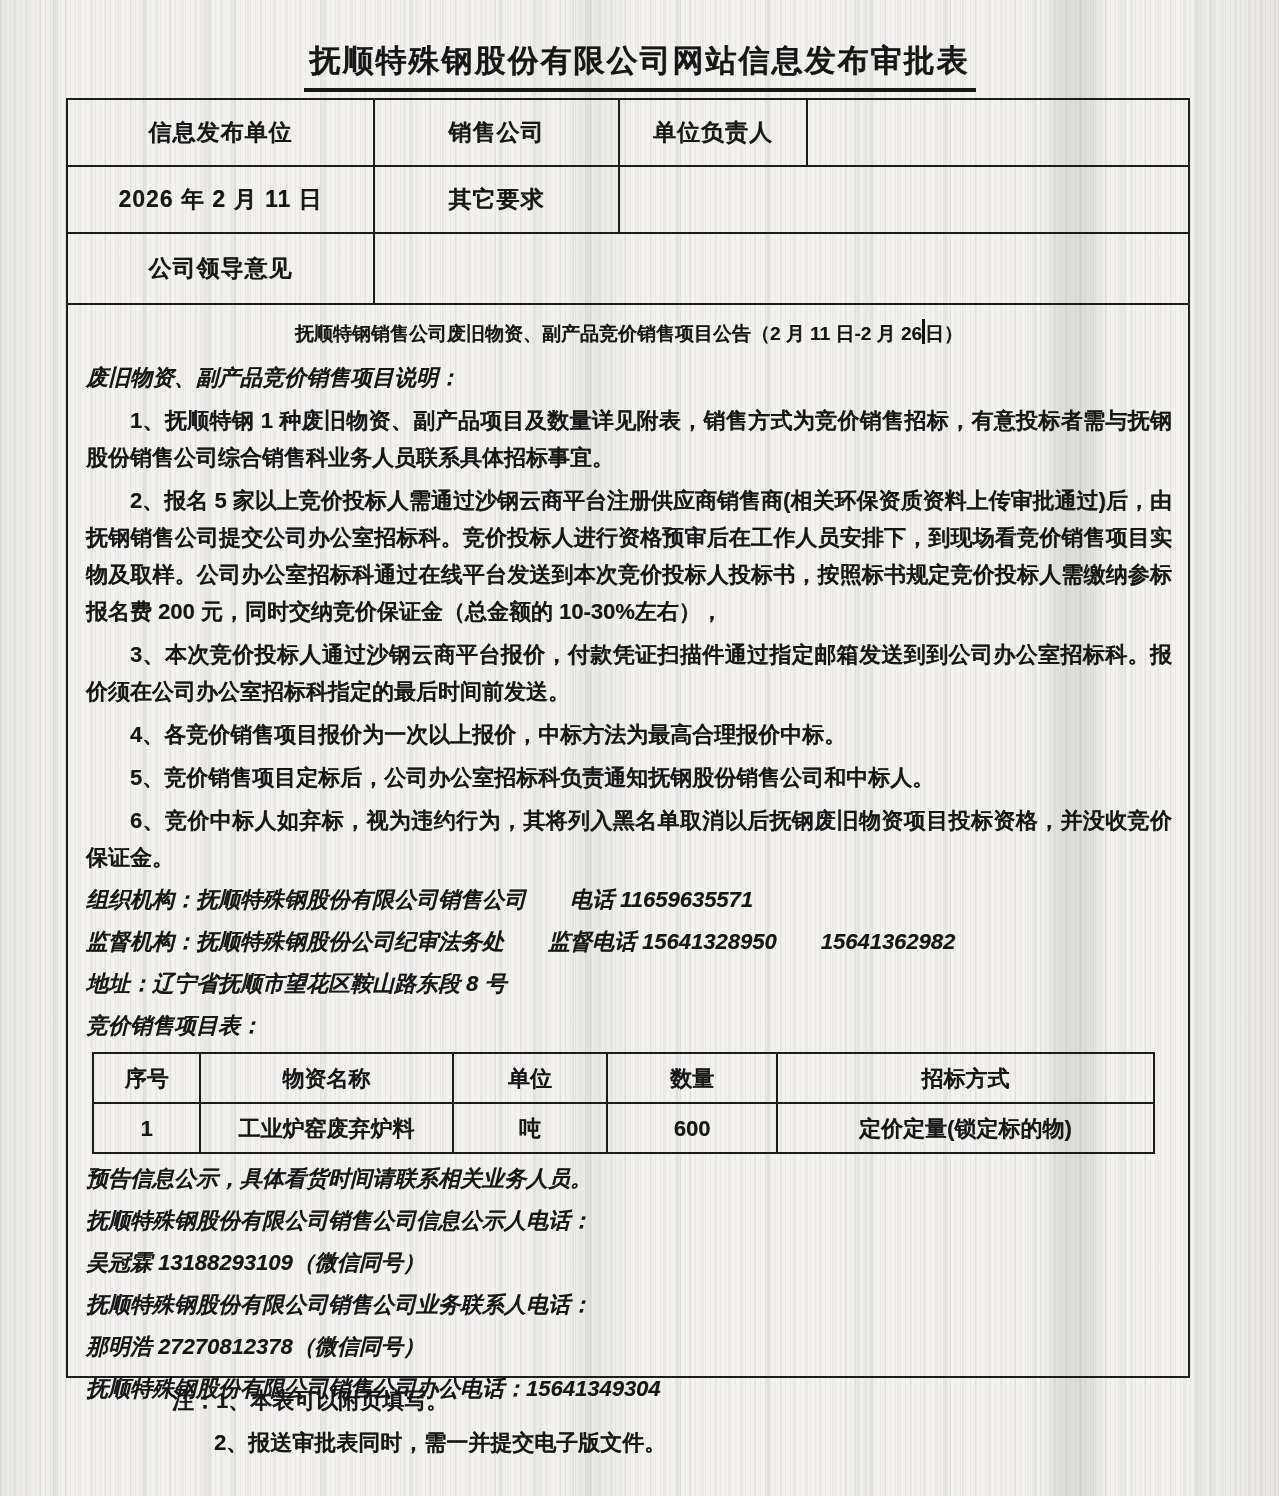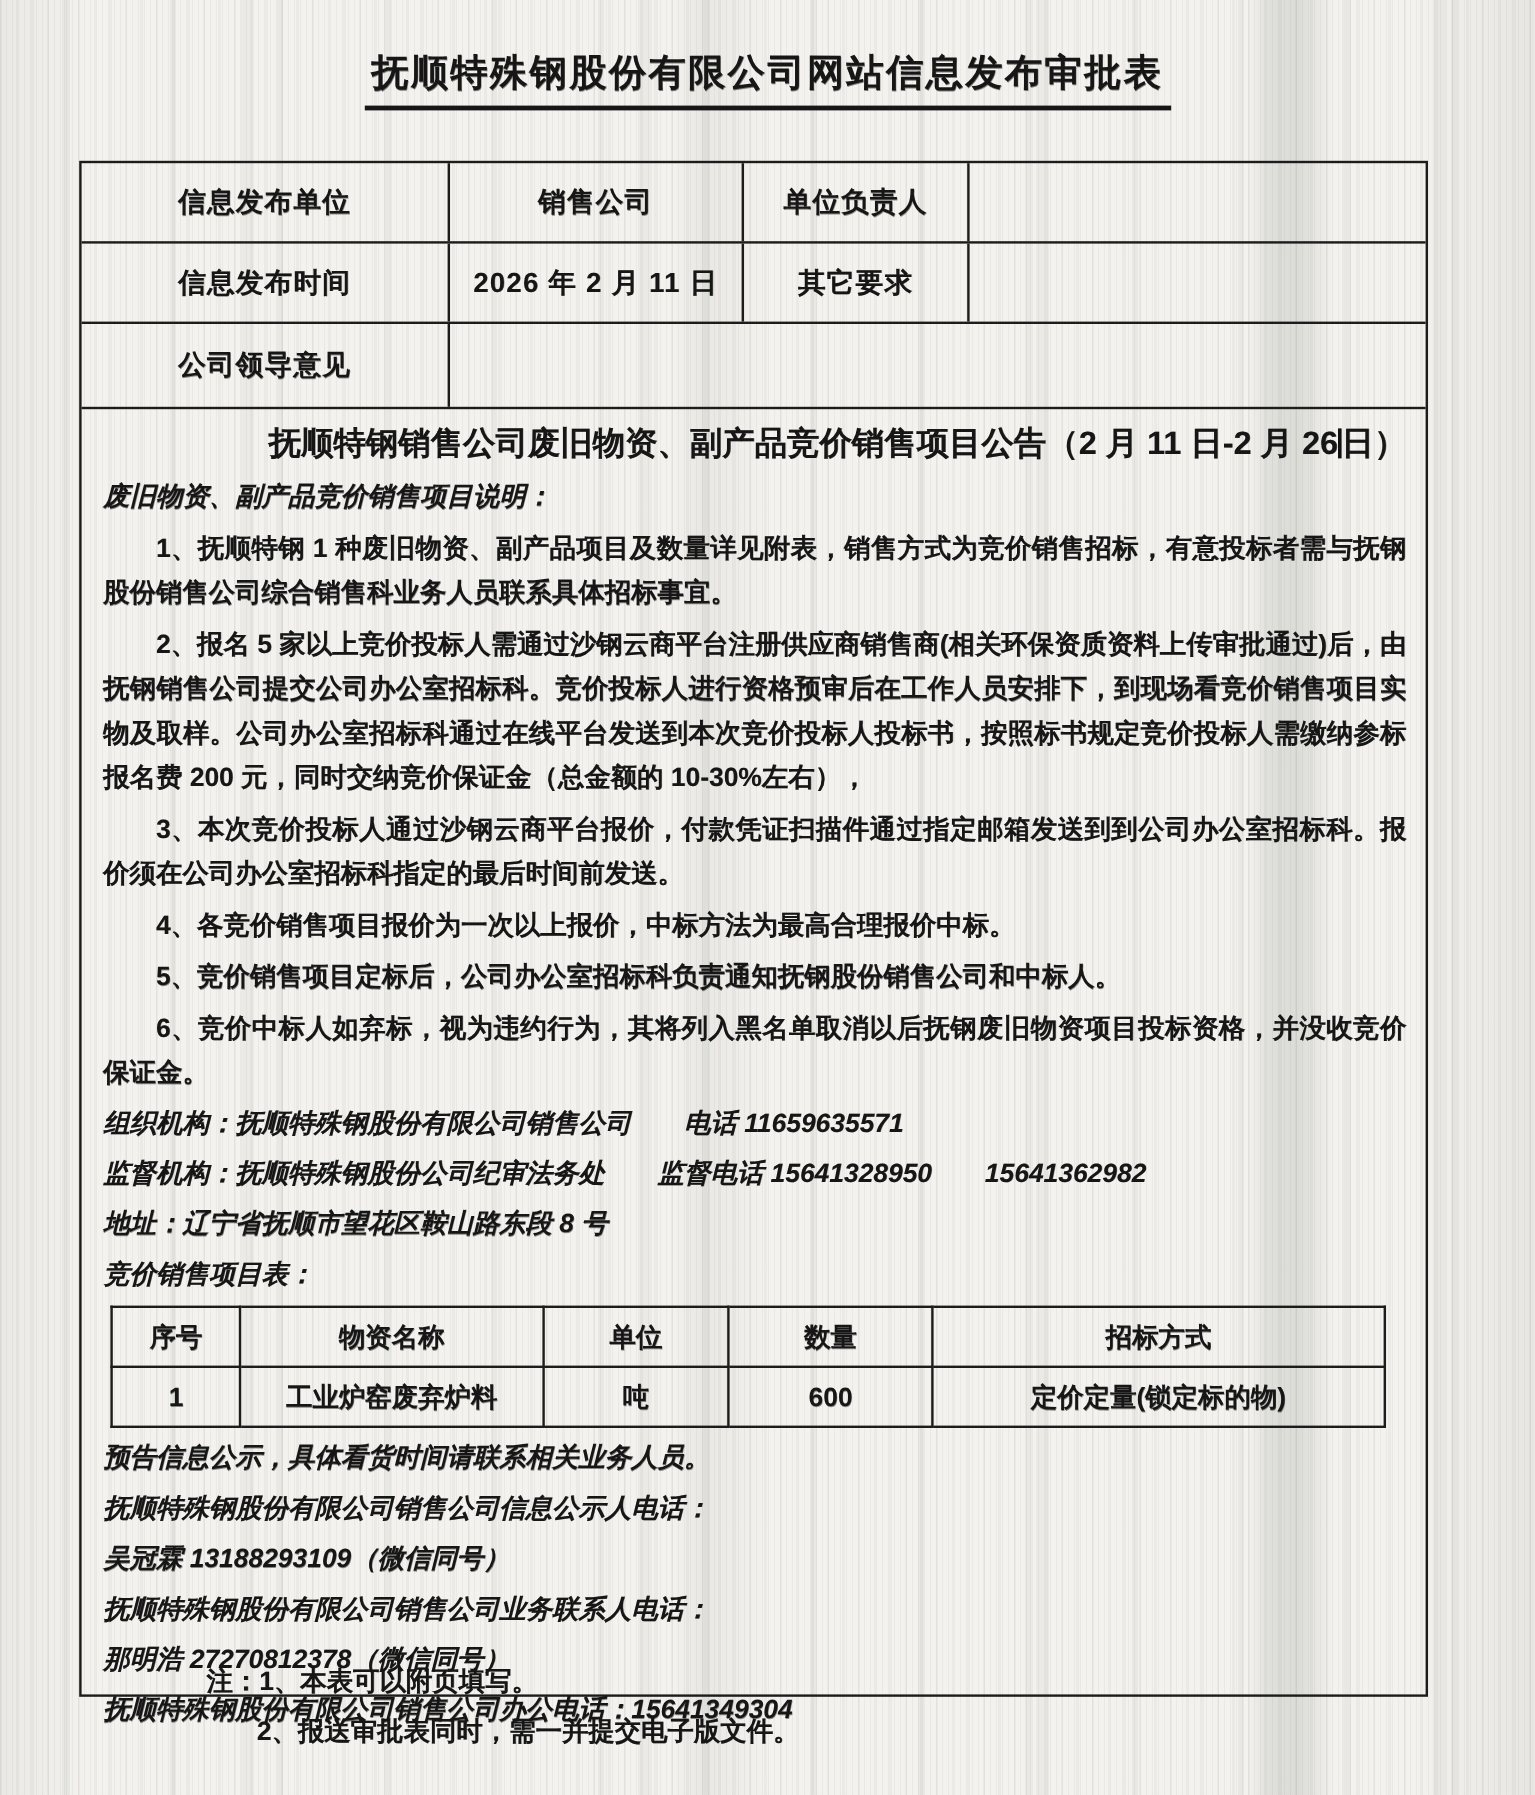--- a/index.html
+++ b/index.html
@@ -30,39 +30,38 @@
     position:absolute; top:40px; left:50%; transform:translateX(-50%);
     font-size:31px; letter-spacing:2px; white-space:nowrap;
     padding:0 6px 6px 6px;
     border-bottom:4px solid #171717;
     text-shadow:0.4px 0.4px 0 rgba(10,10,10,0.5);
   }
 
   .outer {
     position:absolute; left:66px; top:98px; width:1124px; height:1280px;
     border:2.5px solid #1c1c1c;
-    margin-top:36px;
   }
   .hrow { display:grid; grid-template-columns:307px 245px 188px auto; border-bottom:2.5px solid #1c1c1c; height:67px; }
   .hrow3 { display:grid; grid-template-columns:307px auto; border-bottom:2.5px solid #1c1c1c; height:71px; }
   .hcell {
     display:flex; align-items:center; justify-content:center;
     font-size:23px; letter-spacing:1px;
     border-right:2.5px solid #1c1c1c;
     text-shadow:0.4px 0.4px 0 rgba(10,10,10,0.45);
   }
   .hcell:last-child { border-right:none; }
 
   .content {
     padding:10px 16px 0 18px;
     height:1137px; overflow:hidden;
     font-size:22px; line-height:37px;
     text-shadow:0.35px 0.35px 0 rgba(10,10,10,0.45);
   }
-  .ann-heading { text-align:right; font-size:27px; margin-bottom:7px; }
+  .ann-heading { text-align:center; font-size:19px; margin-bottom:7px; }
   .caret { display:inline-block; width:3px; height:25px; background:#111; vertical-align:-4px; }
   .para { text-indent:2em; text-align:justify; margin-top:6px; }
   .line { margin-top:5px;font-style:italic; }
   .intro { margin-top:2px; }
 
   .ptable {
     width:1063px; margin:8px 0 6px 6px;
     border-collapse:collapse; table-layout:fixed;
   }
   .ptable th, .ptable td {
@@ -88,21 +87,20 @@
   <div class="outer">
 
     <div class="hrow">
       <div class="hcell">信息发布单位</div>
       <div class="hcell">销售公司</div>
       <div class="hcell">单位负责人</div>
       <div class="hcell"></div>
     </div>
 
     <div class="hrow">
-      <div class="hcell">信息发布时间</div>
       <div class="hcell">2026 年 2 月 11 日</div>
       <div class="hcell">其它要求</div>
       <div class="hcell"></div>
     </div>
 
     <div class="hrow3">
       <div class="hcell">公司领导意见</div>
       <div class="hcell"></div>
     </div>
 

